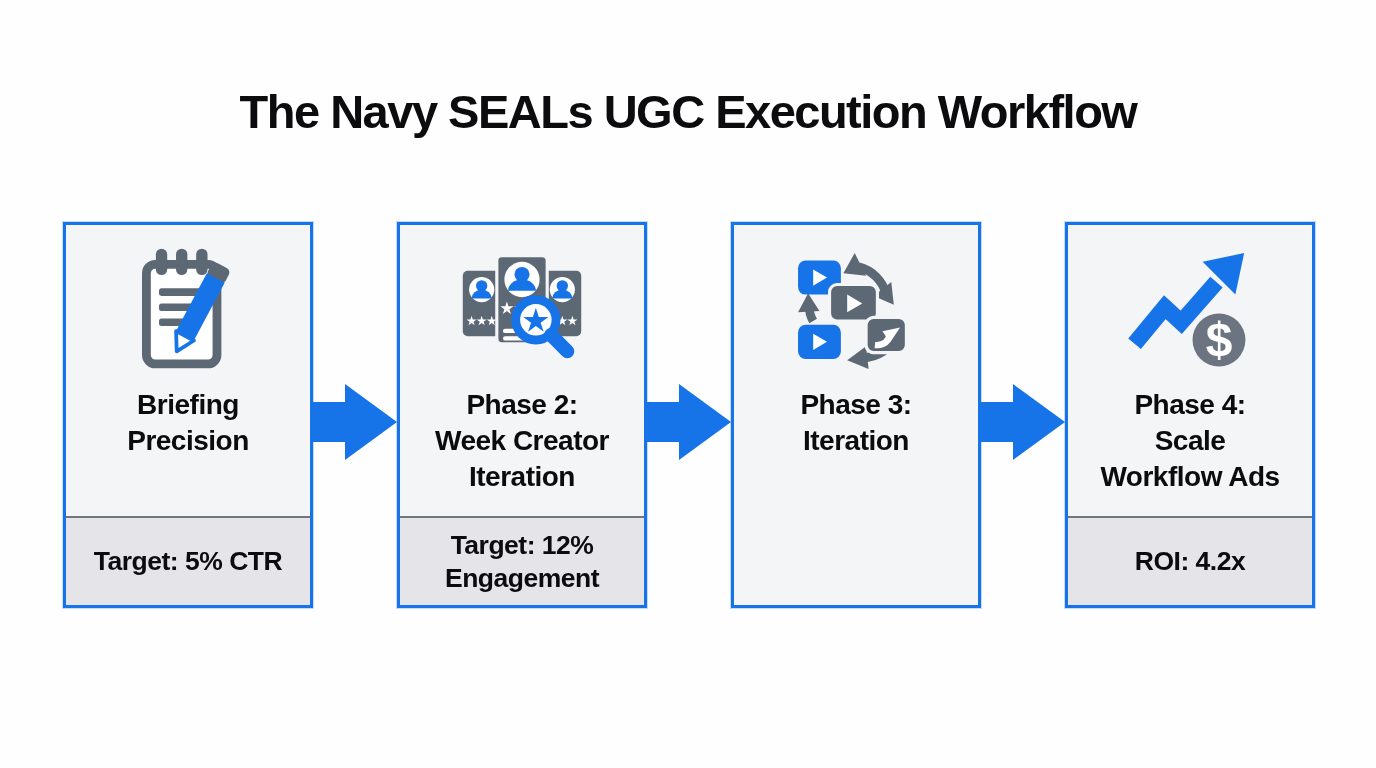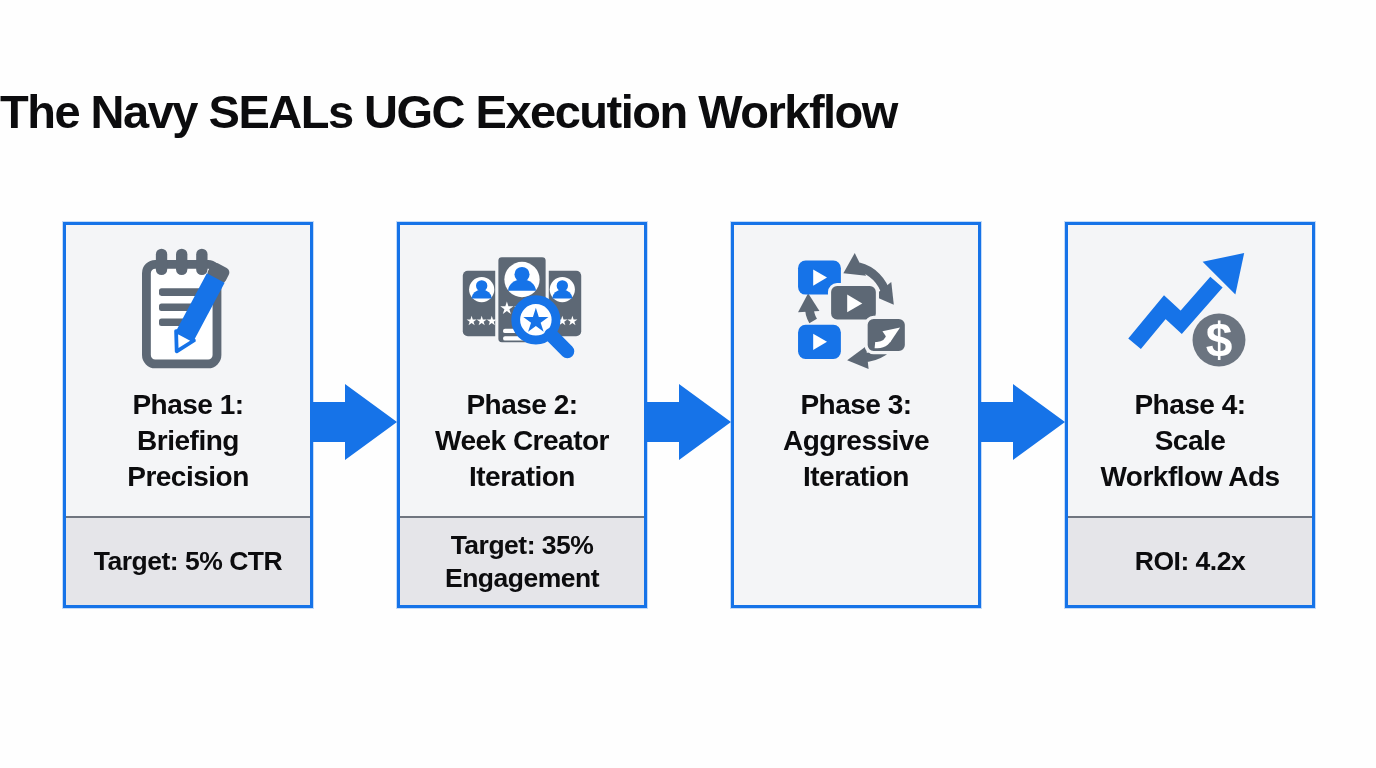--- a/index.html
+++ b/index.html
@@ -5,21 +5,21 @@
   * { margin: 0; padding: 0; box-sizing: border-box; }
   html, body {
     width: 1376px; height: 768px;
     background: #fefefe;
     font-family: "Liberation Sans", sans-serif;
     overflow: hidden;
   }
   .page-title {
     position: absolute;
     top: 84px; left: 0; width: 1376px;
-    text-align: left;
+    text-align: center;
     font-size: 47px;
     font-weight: bold;
     letter-spacing: -1.5px;
     color: #0c0c0e;
   }
   .flow {
     position: absolute;
     left: 63px; top: 222px;
     display: flex;
     align-items: flex-start;
@@ -92,21 +92,20 @@
         <rect x="27" y="44" width="35" height="6" rx="2" fill="#5d6875"></rect>
         <rect x="27" y="56" width="25" height="6" rx="2" fill="#5d6875"></rect>
         <g transform="translate(57,52) rotate(28)">
           <rect x="-8" y="-43" width="16" height="13" rx="4" fill="#5d6875"></rect>
           <rect x="-8" y="-32" width="16" height="52" fill="#1673e8"></rect>
           <polygon points="-8,20 8,20 0,34" fill="#ffffff" stroke="#1673e8" stroke-width="3" stroke-linejoin="round"></polygon>
         </g>
       </svg>
     </div>
     <div class="phase-title">
-      <div>Phase 1:</div>
       <div>Briefing</div>
       <div>Precision</div>
     </div>
     <div class="metric-strip">
       <div>Target: 5% CTR</div>
     </div>
   </div>
 
   <div class="arrow-gap">
     <svg width="84" height="80" viewBox="0 0 84 80">
@@ -146,21 +145,21 @@
         <use href="#star" transform="translate(61,58) scale(1.05)" fill="#1673e8"></use>
         <line x1="73" y1="69" x2="86" y2="82" stroke="#1673e8" stroke-width="11" stroke-linecap="round"></line>
       </svg>
     </div>
     <div class="phase-title">
       <div>Phase 2:</div>
       <div>Week Creator</div>
       <div>Iteration</div>
     </div>
     <div class="metric-strip">
-      <div>Target: 35%</div>
+      <div>Target: 12%</div>
       <div>Engagement</div>
     </div>
   </div>
 
   <div class="arrow-gap">
     <svg width="84" height="80" viewBox="0 0 84 80">
       <polygon points="0,20 32,20 32,2 84,40 32,78 32,60 0,60" fill="#1673e8"></polygon>
     </svg>
   </div>
 
@@ -182,21 +181,20 @@
         <polygon points="43,37 43,51 55,44" fill="#ffffff"></polygon>
         <rect x="4" y="61" width="34" height="27" rx="6" fill="#1673e8"></rect>
         <polygon points="16,68 16,81 27,74.5" fill="#ffffff"></polygon>
         <rect x="58" y="55" width="32" height="28" rx="6" fill="#5d6875" stroke="#f4f5f7" stroke-width="2.5"></rect>
         <path d="M65 77 Q75 78 77 68" fill="none" stroke="#ffffff" stroke-width="5"></path>
         <polygon points="71,66 85,63 77,75" fill="#ffffff"></polygon>
       </svg>
     </div>
     <div class="phase-title">
       <div>Phase 3:</div>
-      <div>Aggressive</div>
       <div>Iteration</div>
     </div>
   </div>
 
   <div class="arrow-gap">
     <svg width="84" height="80" viewBox="0 0 84 80">
       <polygon points="0,20 32,20 32,2 84,40 32,78 32,60 0,60" fill="#1673e8"></polygon>
     </svg>
   </div>
 

